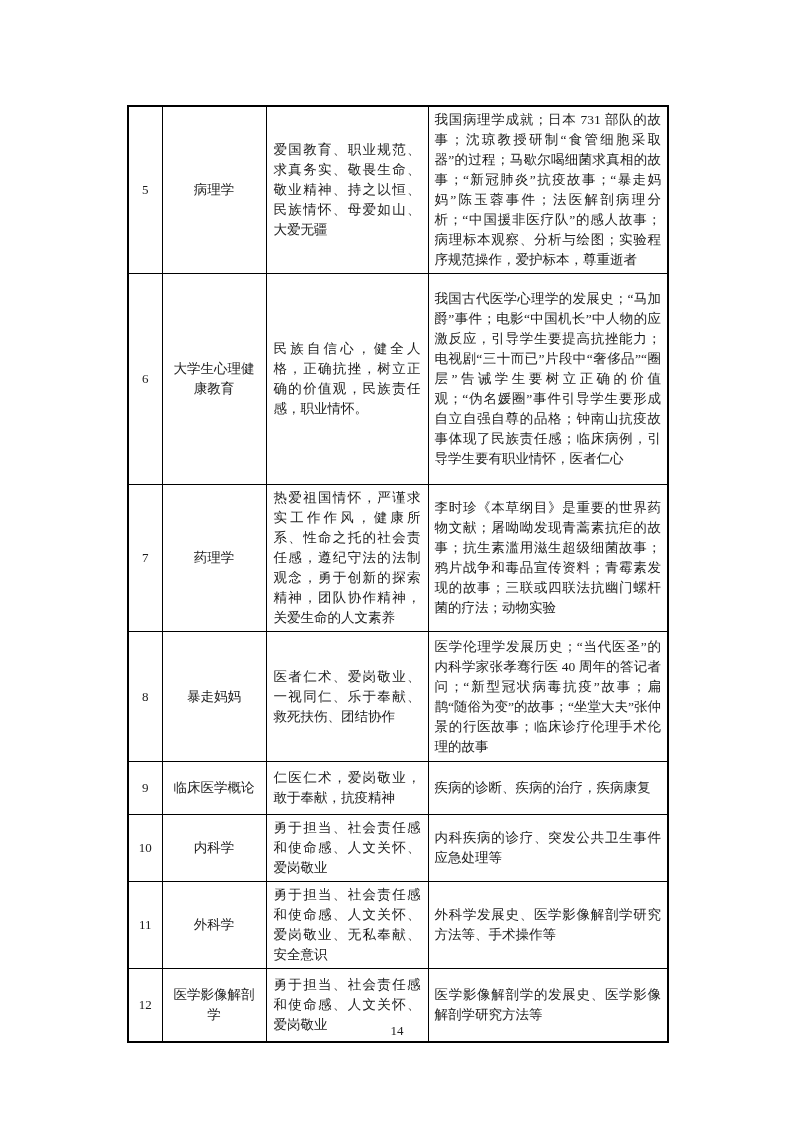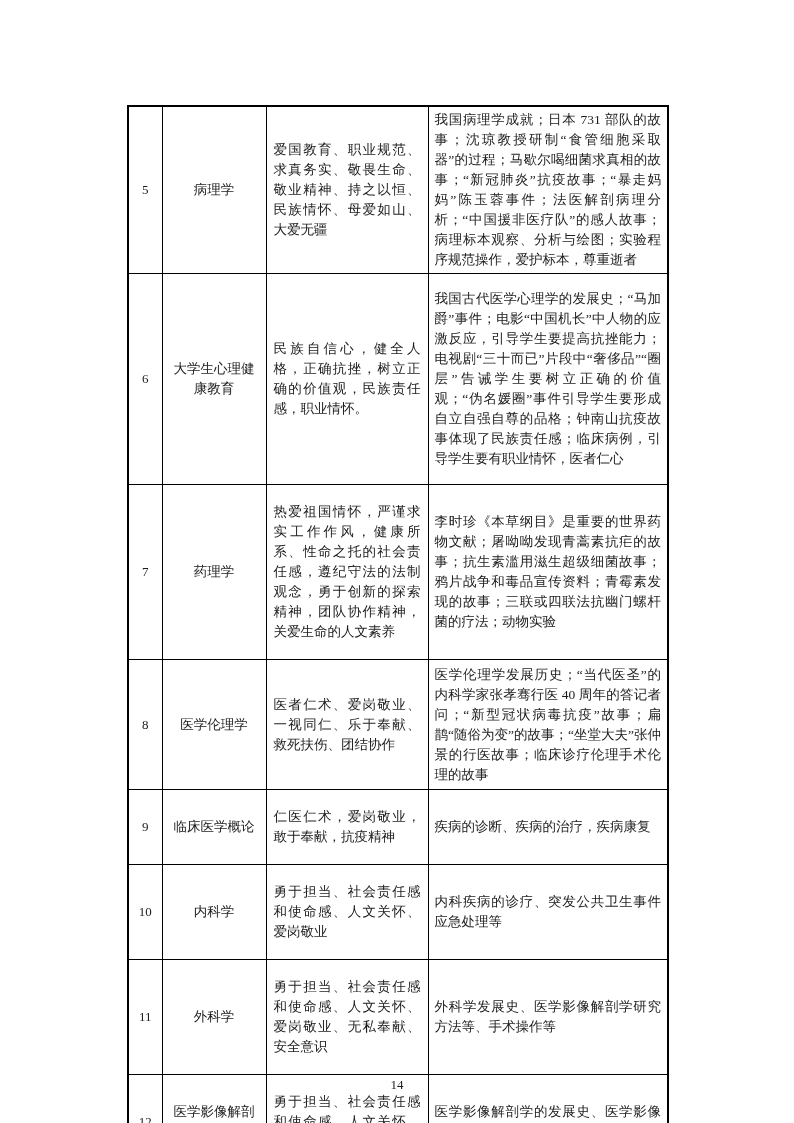--- a/index.html
+++ b/index.html
@@ -39,38 +39,38 @@
     text-align: center;
     font-size: 13px;
   }
   .col-course {
     text-align: center;
     padding: 16px 7px;
   }
   .col-values {
     text-align: justify;
     text-justify: inter-character;
-    padding: 17px 7px;
+    padding: 3px 7px;
   }
   .col-examples {
     text-align: justify;
     text-justify: inter-character;
     padding: 3px 6px;
   }
   tbody tr:nth-child(1) { height: 167px; }
   tbody tr:nth-child(2) { height: 211px; }
   tbody tr:nth-child(3) { height: 139px; }
   tbody tr:nth-child(4) { height: 130px; }
   tbody tr:nth-child(5) { height: 48px;  }
   tbody tr:nth-child(6) { height: 62px;  }
   tbody tr:nth-child(7) { height: 80px;  }
   tbody tr:nth-child(8) { height: 66px;  }
   .page-number {
     position: absolute;
-    top: 1077px;
+    top: 1023px;
     left: 0;
     width: 794px;
     text-align: center;
     font-size: 13px;
     color: #1c1c1c;
   }
 </style>
 </head>
 <body>
 
@@ -99,21 +99,21 @@
 
   <tr>
     <td class="col-no">7</td>
     <td class="col-course">药理学</td>
     <td class="col-values">热爱祖国情怀，严谨求实工作作风，健康所系、性命之托的社会责任感，遵纪守法的法制观念，勇于创新的探索精神，团队协作精神，关爱生命的人文素养</td>
     <td class="col-examples">李时珍《本草纲目》是重要的世界药物文献；屠呦呦发现青蒿素抗疟的故事；抗生素滥用滋生超级细菌故事；鸦片战争和毒品宣传资料；青霉素发现的故事；三联或四联法抗幽门螺杆菌的疗法；动物实验</td>
   </tr>
 
   <tr>
     <td class="col-no">8</td>
-    <td class="col-course">医学伦理学</td>
+    <td class="col-course">暴走妈妈</td>
     <td class="col-values">医者仁术、爱岗敬业、一视同仁、乐于奉献、救死扶伤、团结协作</td>
     <td class="col-examples">医学伦理学发展历史；“当代医圣”的内科学家张孝骞行医 40 周年的答记者问；“新型冠状病毒抗疫”故事；扁鹊“随俗为变”的故事；“坐堂大夫”张仲景的行医故事；临床诊疗伦理手术伦理的故事</td>
   </tr>
 
   <tr>
     <td class="col-no">9</td>
     <td class="col-course">临床医学概论</td>
     <td class="col-values">仁医仁术，爱岗敬业，敢于奉献，抗疫精神</td>
     <td class="col-examples">疾病的诊断、疾病的治疗，疾病康复</td>
   </tr>

